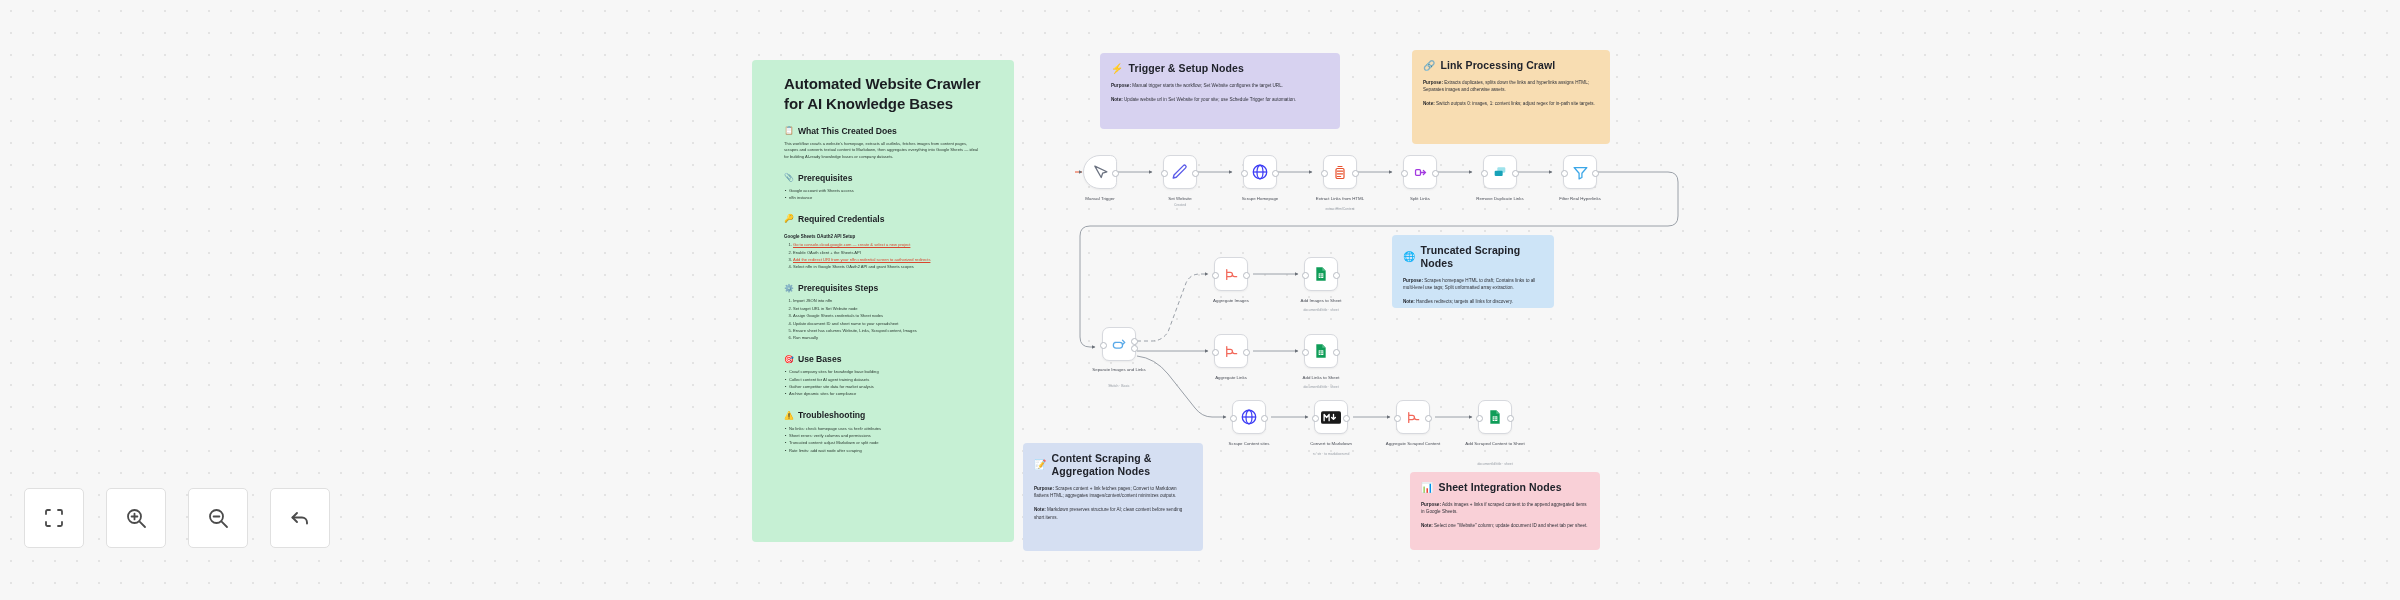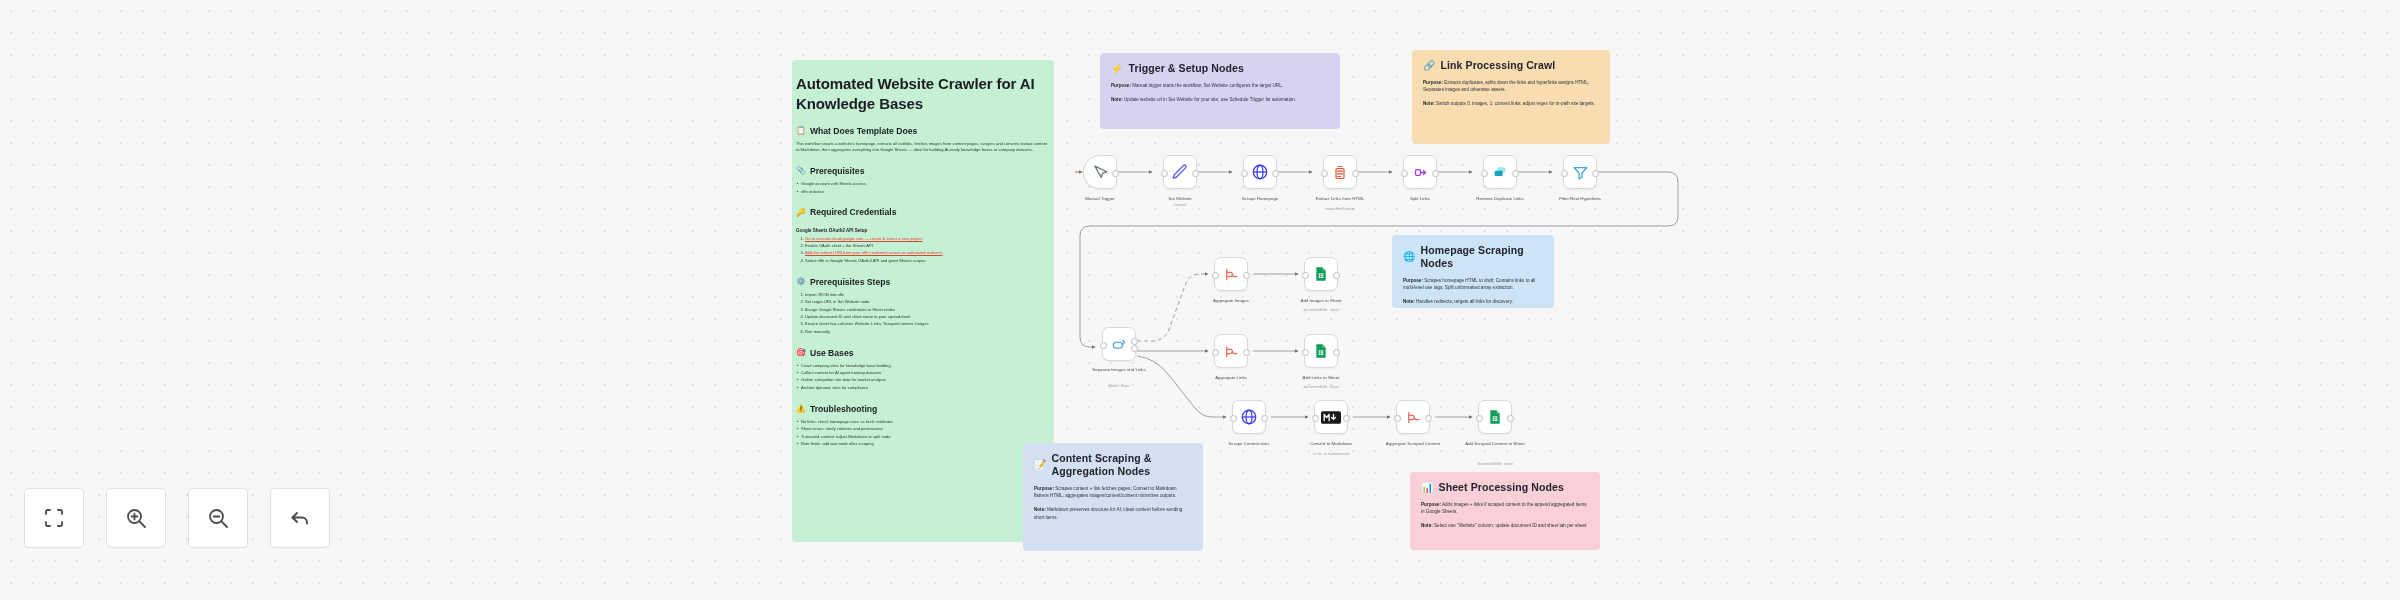--- a/index.html
+++ b/index.html
@@ -20,21 +20,21 @@
   
   .sticky{position:absolute;border-radius:4px;box-sizing:border-box;padding:9px 11px;overflow:hidden;}
   .sticky .st-title{display:flex;align-items:center;gap:5px;font-weight:bold;font-size:10.5px;color:#20232b;letter-spacing:.1px;line-height:1.25;margin-bottom:7px;}
   .sticky .st-title .emj{font-size:10px;line-height:1;}
   .sticky p{margin:0 0 7px 0;font-size:4.6px;line-height:1.55;color:#2f3138;}
   .sticky p .lbl{font-weight:bold;color:#1d1f25;}
 
   
   #doc{
     position:absolute;left:752px;top:60px;width:262px;height:482px;
-    background:#c6f0d4;border-radius:4px;box-sizing:border-box;padding:14px 4px;overflow:hidden;margin-left:40px;
+    background:#c6f0d4;border-radius:4px;box-sizing:border-box;padding:14px 32px;overflow:hidden;
   }
   #doc h1{margin:0 0 12px 0;font-size:15px;line-height:1.32;font-weight:bold;color:#1b1d22;letter-spacing:-.1px;}
   #doc h2{margin:12px 0 4px 0;font-size:8.6px;font-weight:bold;color:#1b1d22;display:flex;align-items:center;gap:4px;line-height:1.3;}
   #doc h2 .emj{font-size:8px;}
   #doc h3{margin:9px 0 3px 0;font-size:4.5px;font-weight:bold;color:#1b1d22;}
   #doc p{margin:0 0 4px 0;font-size:4.1px;line-height:1.62;color:#2c3b32;}
   #doc ul,#doc ol{margin:1px 0 4px 0;padding-left:8px;}
   #doc li{font-size:4.1px;line-height:1.68;color:#2c3b32;margin-bottom:.5px;}
   #doc ul{list-style:none;padding-left:5px;}
   #doc ul li:before{content:"▪";color:#2c3b32;display:inline-block;width:4px;margin-left:-4px;font-size:4px;}
@@ -103,21 +103,21 @@
 
       <path d="M1435,417 H1472" marker-end="url(#ar)"></path>
     </g>
   </svg>
 
   <div id="doc">
     <h1>Automated Website Crawler for AI Knowledge Bases</h1>
 
     <h2>
       <span class="emj">📋</span>
-      <span>What Does Template Does</span>
+      <span>What This Created Does</span>
     </h2>
     <p>This workflow crawls a website's homepage, extracts all outlinks, fetches images from content pages, scrapes and converts textual content to Markdown, then aggregates everything into Google Sheets — ideal for building AI-ready knowledge bases or company datasets.</p>
 
     <h2>
       <span class="emj">📎</span>
       <span>Prerequisites</span>
     </h2>
     <ul>
       <li>Google account with Sheets access</li>
       <li>n8n instance</li>
@@ -185,39 +185,39 @@
       <span class="emj">🔗</span>
       <span>Link Processing Crawl</span>
     </div>
     <p><span class="lbl">Purpose:</span> <span>Extracts duplicates, splits down the links and hyperlinks assigns HTML; Separates images and otherwise assets.</span></p>
     <p><span class="lbl">Note:</span> <span>Switch outputs 0: images, 1: content links; adjust regex for in-path site targets.</span></p>
   </div>
 
   <div class="sticky" style="left:1392px;top:235px;width:162px;height:73px;background:#cde4f7;">
     <div class="st-title">
       <span class="emj">🌐</span>
-      <span>Homepage Scraping Nodes</span>
+      <span>Truncated Scraping Nodes</span>
     </div>
     <p><span class="lbl">Purpose:</span> <span>Scrapes homepage HTML to draft; Contains links to all multi-level use tags; Split unformatted array extraction.</span></p>
     <p><span class="lbl">Note:</span> <span>Handles redirects; targets all links for discovery.</span></p>
   </div>
 
   <div class="sticky" style="left:1023px;top:443px;width:180px;height:108px;background:#d5dff2;">
     <div class="st-title">
       <span class="emj">📝</span>
       <span>Content Scraping &amp; Aggregation Nodes</span>
     </div>
     <p><span class="lbl">Purpose:</span> <span>Scrapes content + link fetches pages; Convert to Markdown flattens HTML; aggregates images/content/content minimizes outputs.</span></p>
     <p><span class="lbl">Note:</span> <span>Markdown preserves structure for AI; clean content before sending short items.</span></p>
   </div>
 
   <div class="sticky" style="left:1410px;top:472px;width:190px;height:78px;background:#f9d0d7;">
     <div class="st-title">
       <span class="emj">📊</span>
-      <span>Sheet Processing Nodes</span>
+      <span>Sheet Integration Nodes</span>
     </div>
     <p><span class="lbl">Purpose:</span> <span>Adds images + links if scraped content to the append aggregated items in Google Sheets.</span></p>
     <p><span class="lbl">Note:</span> <span>Select one "Website" column; update document ID and sheet tab per sheet.</span></p>
   </div>
 
   <div class="node trig" style="left:1083px;top:155px;">
     <svg width="17" height="17" viewBox="0 0 24 24" fill="none" stroke="#6b7280" stroke-width="1.8" stroke-linecap="round" stroke-linejoin="round">
       <path d="M4 3 L13 19 L15 13 L21 11 Z"></path>
     </svg>
     <span class="port r"></span>

